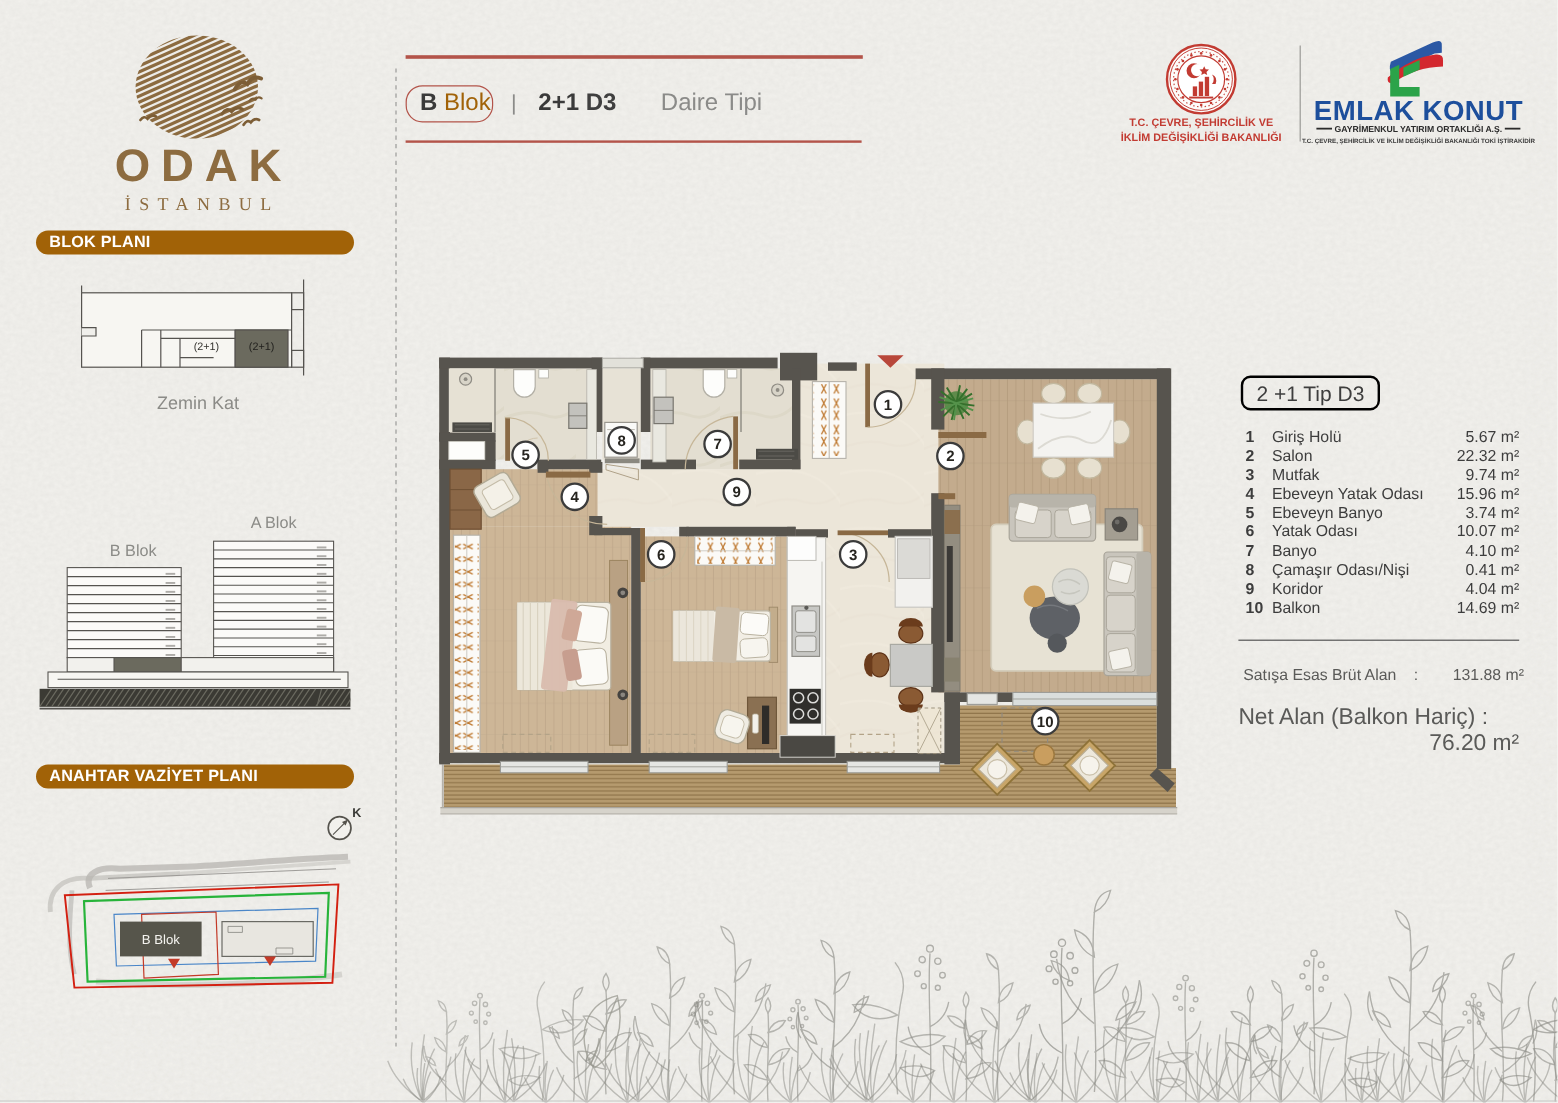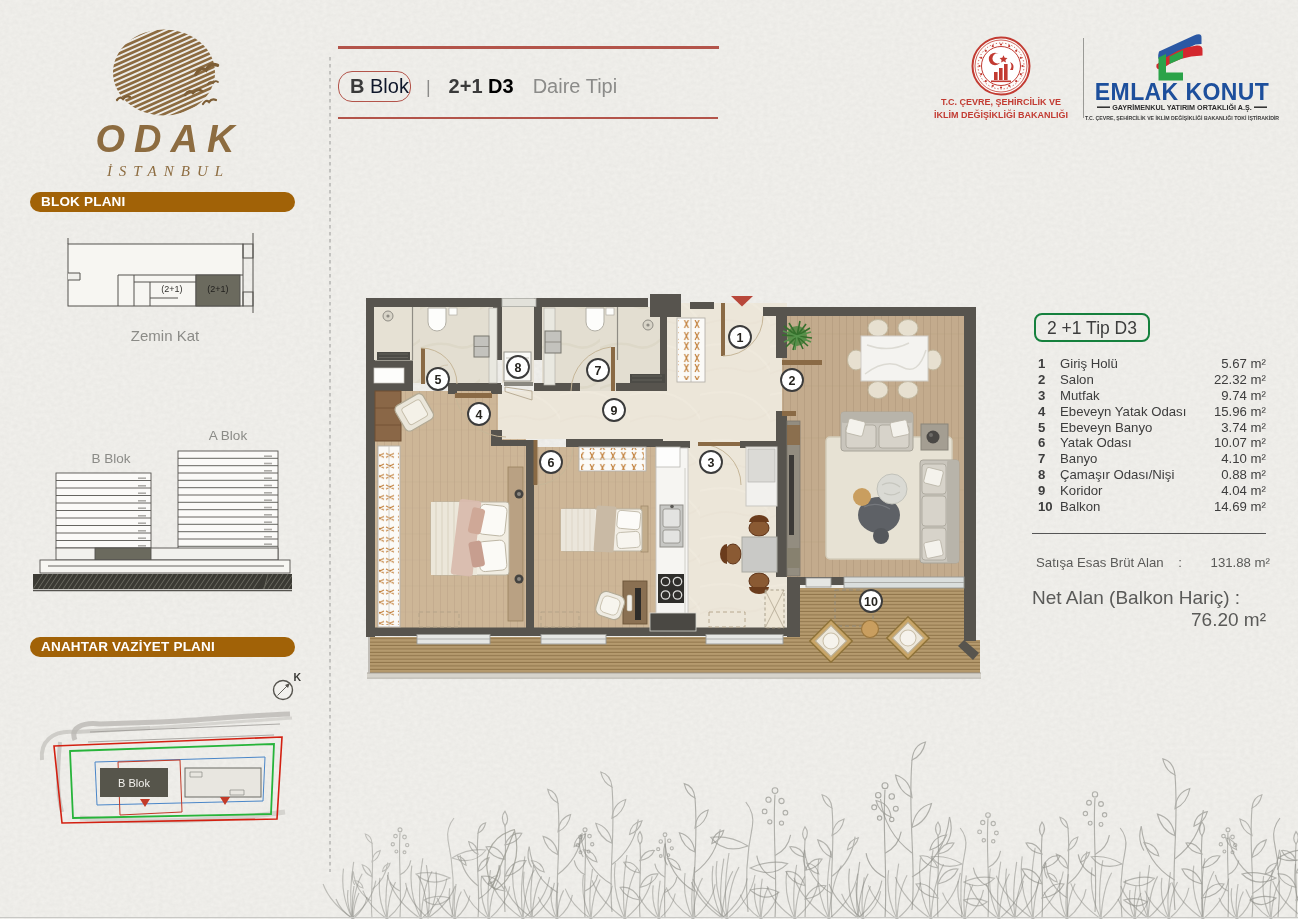--- a/index.html
+++ b/index.html
@@ -1,28 +1,28 @@
 <!DOCTYPE html>
 <html><head><meta charset="utf-8">
 <style>
 html,body{margin:0;padding:0;}
 body{width:1298px;height:919px;overflow:hidden;font-family:"Liberation Sans",sans-serif;}
 #page{position:relative;width:1298px;height:919px;background:#f2f1ed;overflow:hidden;}
 .abs{position:absolute;}
 .redbar{position:absolute;left:30px;width:265px;height:20px;background:#a16207;border-radius:10px;color:#fff;font-weight:bold;font-size:13.5px;line-height:20px;padding-left:11px;box-sizing:border-box;letter-spacing:.2px;}
-#odak-text{position:absolute;left:0;top:118px;width:330px;text-align:center;color:#8d6c40;font-style:italic;}
+#odak-text{position:absolute;left:0;top:118px;width:330px;text-align:center;color:#8d6c40;}
 #odak-text .odak{font-size:38px;font-weight:bold;letter-spacing:9px;text-indent:9px;}
 #odak-text .ist{font-size:15px;letter-spacing:7px;text-indent:7px;margin-top:2px;font-family:"Liberation Serif",serif;}
 #hdr{position:absolute;left:338px;top:0;width:382px;}
 #hdr .l1{position:absolute;top:46px;left:0;width:381px;height:3px;background:#b3544a;}
 #hdr .l2{position:absolute;top:117px;left:0;width:380px;height:2px;background:#b3544a;}
 #hdr .bbox{position:absolute;top:71px;left:0;width:73px;height:31px;border:1.5px solid #b3544a;border-radius:14px;box-sizing:border-box;}
 #hdr .t{position:absolute;top:75px;left:12px;font-size:20px;white-space:nowrap;}
 #rp{position:absolute;left:1032px;top:313px;width:234px;color:#3d3d3d;}
-#rp .tbox{position:absolute;left:2px;top:0;width:116px;height:29px;border:2px solid #15803d;border-radius:8px;text-align:center;line-height:27px;font-size:17.5px;box-sizing:border-box;}
+#rp .tbox{position:absolute;left:2px;top:0;width:116px;height:29px;border:2px solid #000000;border-radius:8px;text-align:center;line-height:27px;font-size:17.5px;box-sizing:border-box;}
 #rp table{position:absolute;top:43px;left:6px;width:228px;border-collapse:collapse;font-size:13.2px;}
 #rp td{padding:0;height:15.8px;vertical-align:middle;}
 #rp .n{width:22px;font-weight:bold;}
 #rp .a{text-align:right;}
 #rp .div{position:absolute;top:220px;left:0;width:234px;height:1px;background:#555;}
 #rp .s1{position:absolute;top:242px;left:4px;width:234px;font-size:13.2px;color:#5a5a58;}
 #rp .s2{position:absolute;top:274px;left:0;width:234px;font-size:19px;color:#5a5a58;}
 #rp .vr{float:right;}
 svg text{font-family:"Liberation Sans",sans-serif;}
 </style></head>
@@ -796,21 +796,21 @@
 <div id="odak-text">
       <div class="odak">ODAK</div>
       <div class="ist">İSTANBUL</div>
     </div>
 <div class="redbar" style="top:192px;">BLOK PLANI</div>
 <div class="redbar" style="top:637px;">ANAHTAR VAZİYET PLANI</div>
 <div id="hdr">
  <div class="l1"></div>
       <div class="l2"></div>
       <div class="bbox"></div>
- <div class="t"><b style="color:#3a3a3a">B</b>&nbsp;<span style="color:#0f172a">Blok</span><span style="color:#8b8b89;margin-left:17px;font-size:18px">|</span><b style="color:#3a3a3a;margin-left:18px">2+1</b><b style="color:#000000"> D3</b><span style="color:#8b8b89;margin-left:19px">Daire Tipi</span></div>
+ <div class="t"><b style="color:#3a3a3a">B</b>&nbsp;<span style="color:#a16207">Blok</span><span style="color:#8b8b89;margin-left:17px;font-size:18px">|</span><b style="color:#3a3a3a;margin-left:18px">2+1</b><b style="color:#404040"> D3</b><span style="color:#8b8b89;margin-left:37px">Daire Tipi</span></div>
 </div>
 <div id="rp">
  <div class="tbox">2 +1 Tip D3</div>
  <table>
  <tbody>
           <tr>
             <td class="n">1</td>
             <td>Giriş Holü</td>
             <td class="a">5.67 m²</td>
           </tr>
@@ -840,21 +840,21 @@
             <td class="a">10.07 m²</td>
           </tr>
  <tr>
             <td class="n">7</td>
             <td>Banyo</td>
             <td class="a">4.10 m²</td>
           </tr>
  <tr>
             <td class="n">8</td>
             <td>Çamaşır Odası/Nişi</td>
-            <td class="a">0.88 m²</td>
+            <td class="a">0.41 m²</td>
           </tr>
  <tr>
             <td class="n">9</td>
             <td>Koridor</td>
             <td class="a">4.04 m²</td>
           </tr>
  <tr>
             <td class="n">10</td>
             <td>Balkon</td>
             <td class="a">14.69 m²</td>

